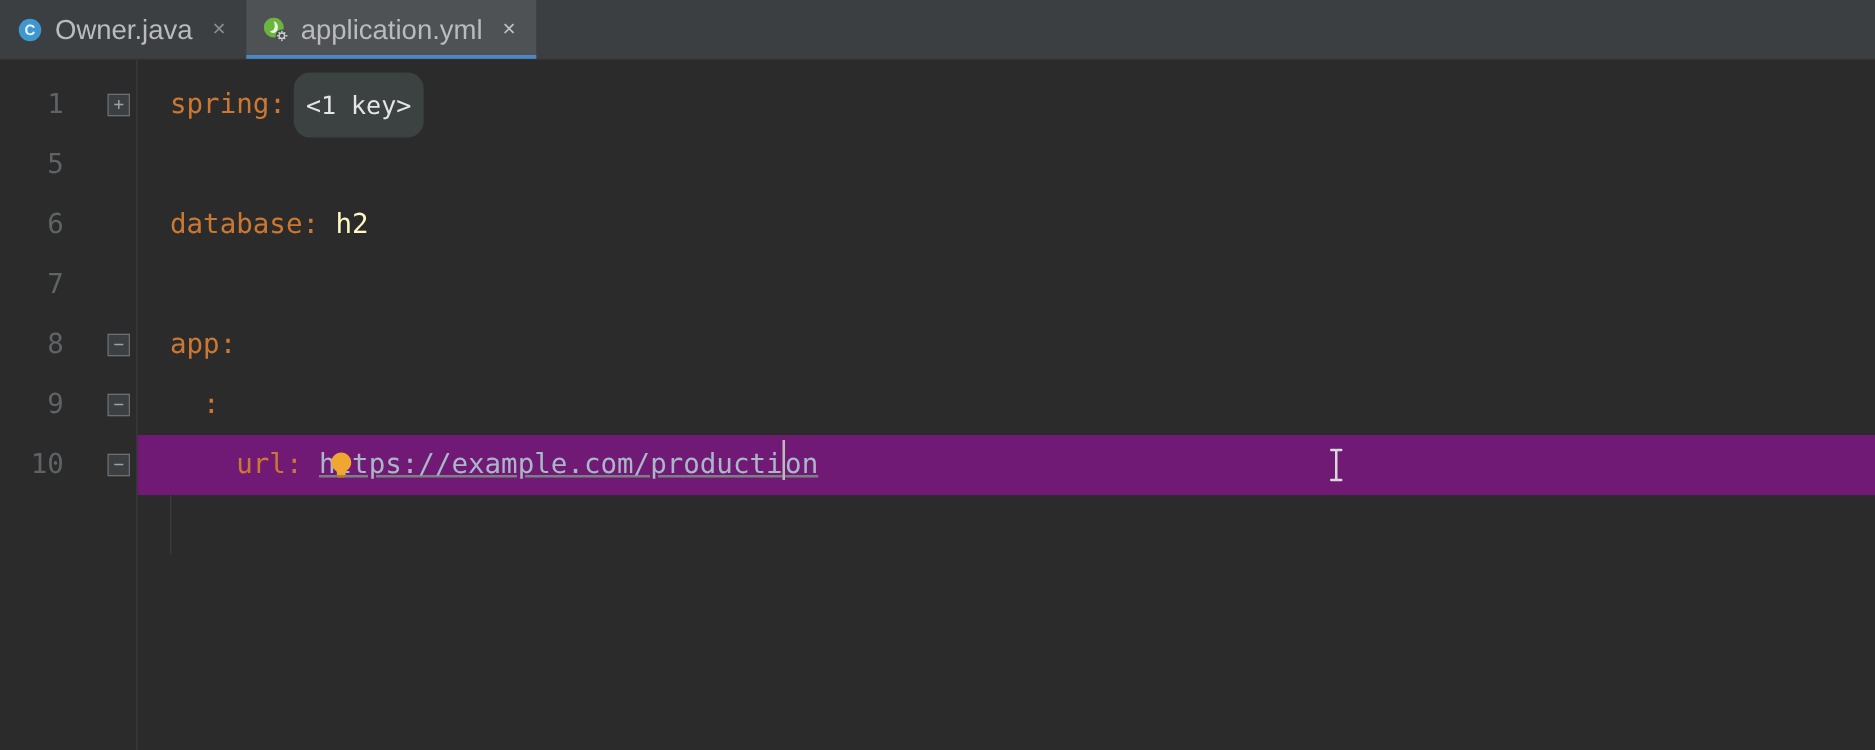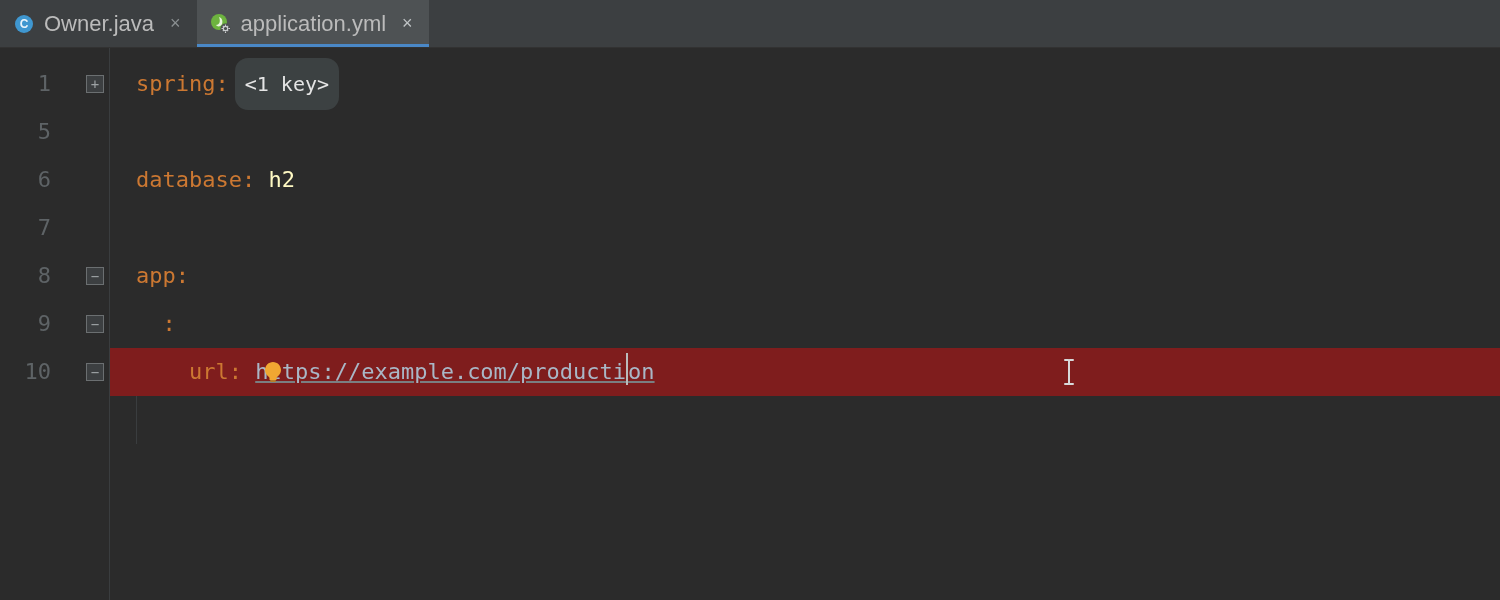--- a/index.html
+++ b/index.html
@@ -116,21 +116,21 @@
   }
   .code-line {
     height: 48px;
     padding-left: 26px;
     white-space: pre;
     position: relative;
     display: flex;
     align-items: center;
   }
   .code-line.current {
-    background: #7f1d1d;
+    background: #701a75;
   }
   .indent-guide::before {
     content: "";
     position: absolute;
     left: 26px;
     top: 0;
     bottom: 0;
     width: 1px;
     background: #3a3d3f;
   }

